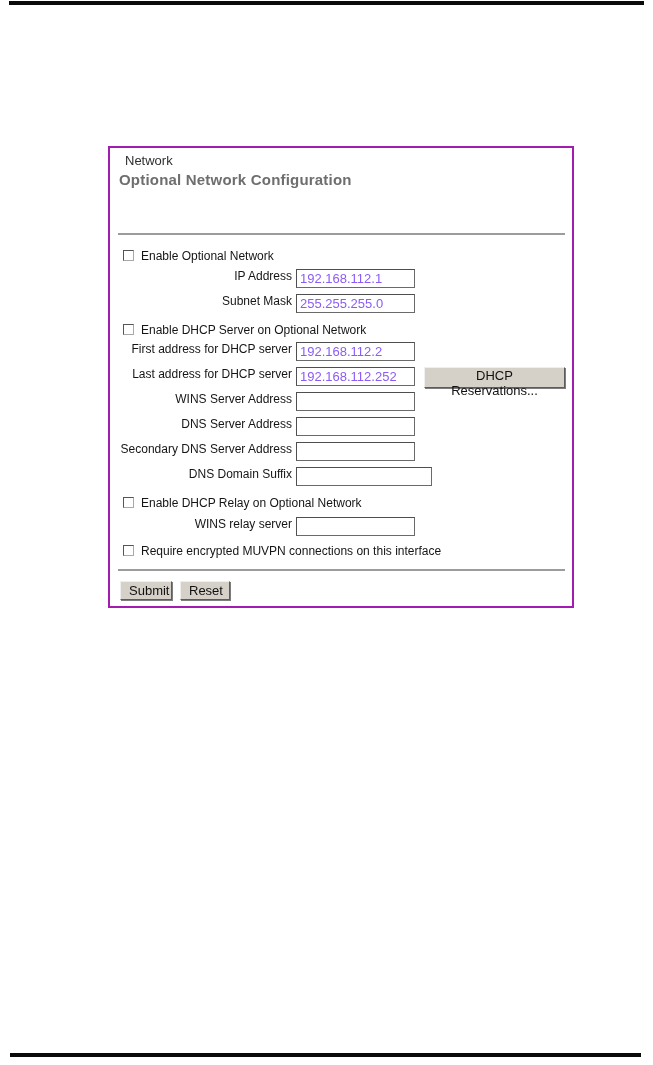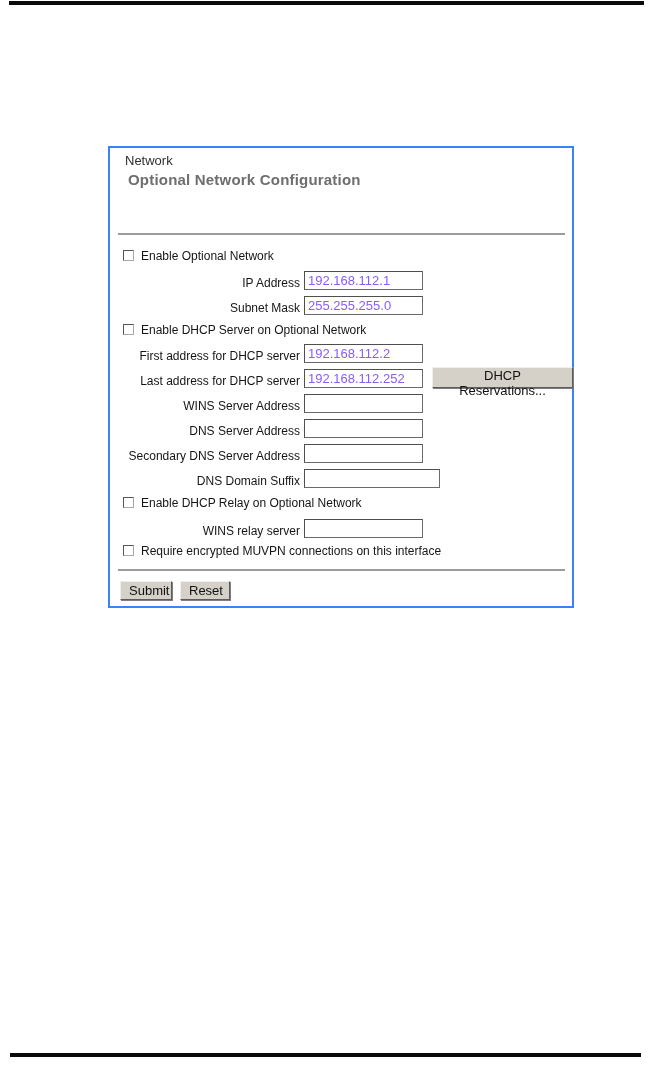--- a/index.html
+++ b/index.html
@@ -9,37 +9,37 @@
     font-family:"Liberation Sans", sans-serif;
     overflow:hidden;
   }
   .rule { position:absolute; background:#0a0a0a; }
   .rule-top { left:9px; top:1px; width:635px; height:4px; }
   .rule-bottom { left:10px; top:1053px; width:631px; height:4px; }
 
   .panel {
     position:absolute; left:108px; top:146px;
     width:466px; height:462px; box-sizing:border-box;
-    border:2px solid #3b82f6; background:#ffffff;
+    border:2px solid #a21caf; background:#ffffff;
   }
   .crumb {
     position:absolute; left:15px; top:5px;
     font-size:13px; color:#2f2f2f;
   }
   .title {
-    position:absolute; left:18px; top:23px;
+    position:absolute; left:9px; top:23px;
     font-size:15px; font-weight:bold; color:#6e6e6e; letter-spacing:.2px;
   }
   .sep { position:absolute; left:8px; width:447px; height:2px; background:#9c9c9c; }
   .sep-header { top:85px; }
   .sep-footer { top:421px; }
 
   .frow {
-    position:absolute; left:8px; width:100%;
-    display:flex; align-items:flex-end; height:21px;
+    position:absolute; left:0; width:100%;
+    display:flex; align-items:flex-start; height:21px;
   }
   .lbl {
     width:182px; flex:none; text-align:right; padding-right:4px;
     font-size:12px; color:#151515; white-space:nowrap;
   }
   .tin {
     box-sizing:border-box; width:119px; height:19px;
     border:1px solid #6a6a6a; border-top-color:#4f4f4f; border-left-color:#4f4f4f;
     font-size:13px; padding:1px 3px; background:#fff;
     font-family:"Liberation Sans", sans-serif; color:#8b5cf6;

